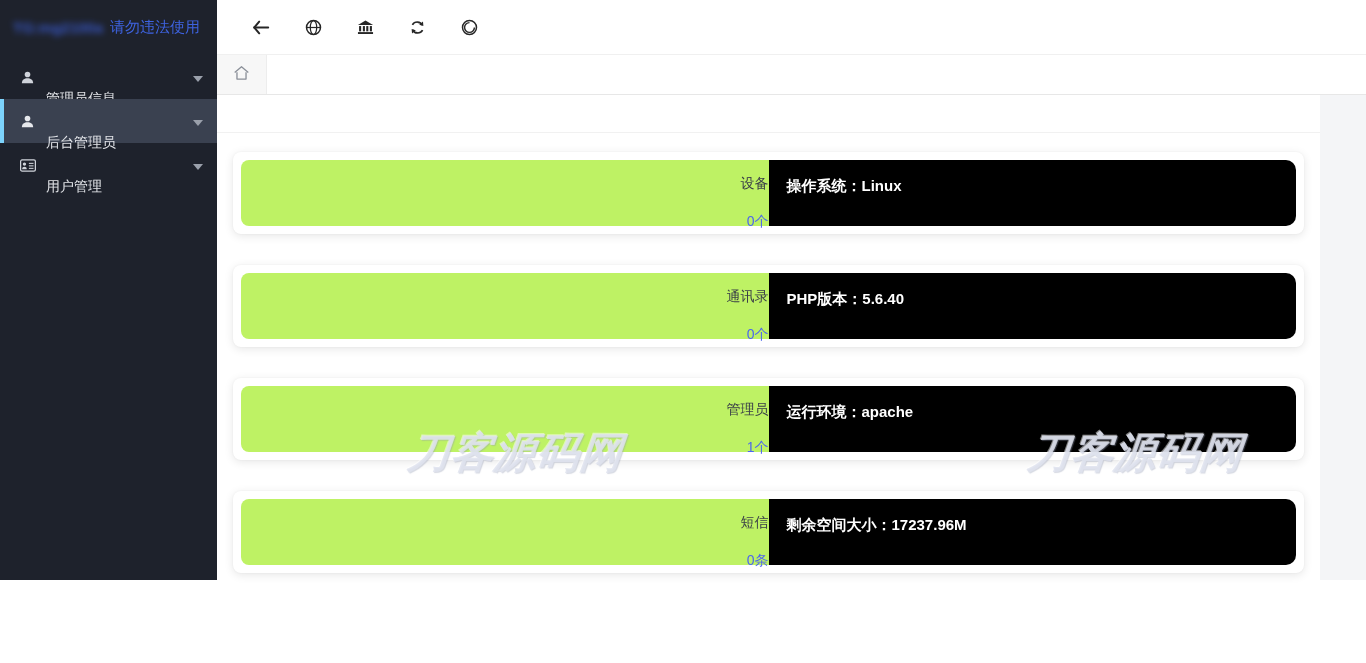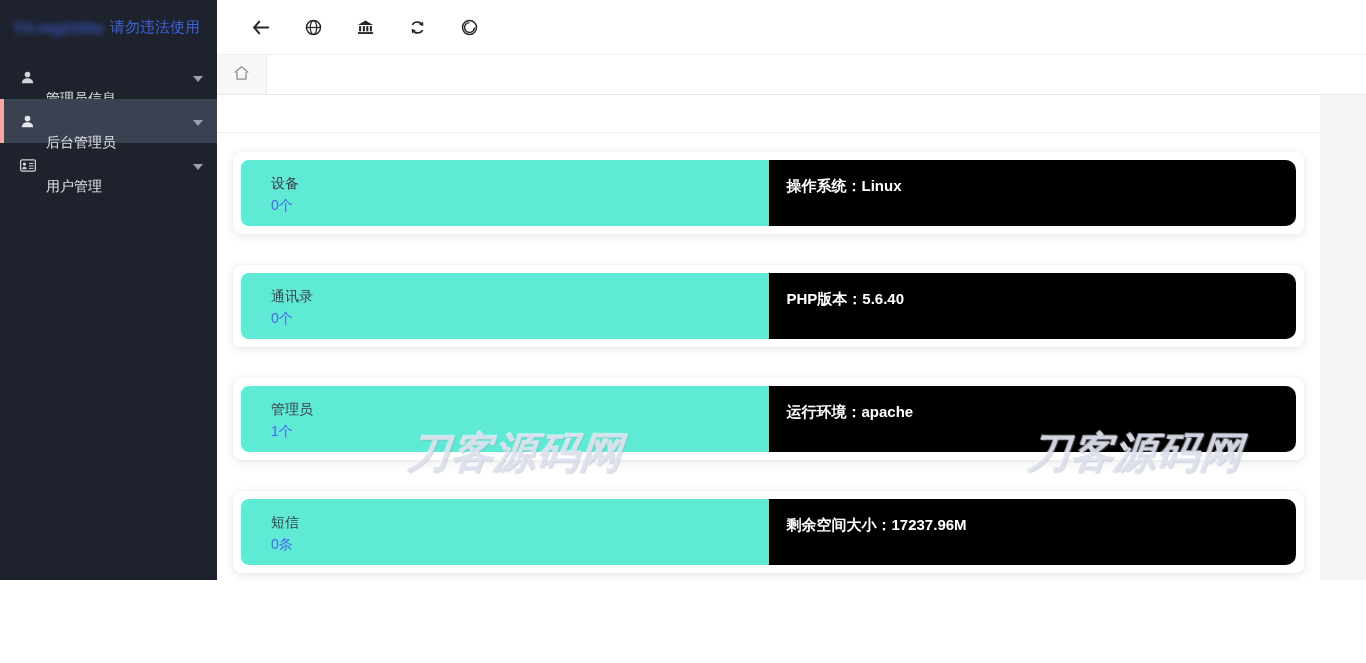--- a/index.html
+++ b/index.html
@@ -7,39 +7,39 @@
   .app { width:1366px; height:580px; display:flex; font-family:"Liberation Sans",sans-serif; background:#f4f5f7; }
 
   
   .sidebar { width:217px; flex-shrink:0; background:#1e222c; }
   .brand { height:55px; display:flex; align-items:center; padding-left:13px; font-size:15px; color:#3e63e0; white-space:nowrap; }
   .brand-blur { filter:blur(3px); opacity:.9; margin-right:7px; color:#3a5bd0; font-weight:bold; }
   .menu { display:flex; flex-direction:column; }
   .menu-item { height:44px; display:flex; align-items:center; padding:0 14px 0 20px; color:#e3e5e9; font-size:14px; cursor:pointer; }
   .menu-item .mi-icon { width:17px; margin-right:9px; display:flex; align-items:center; }
   .menu-item .mi-label { flex:1;margin-top:44px; }
-  .menu-item.active { background:#3a4150; border-left:4px solid #fca5a5; padding-left:16px; }
+  .menu-item.active { background:#3a4150; border-left:4px solid #7dd3fc; padding-left:16px; }
 
   
   .main { flex:1; min-width:0; display:flex; flex-direction:column; }
   .toolbar { height:55px; flex-shrink:0; background:#fff; border-bottom:1px solid #f0f0f0; display:flex; align-items:center; padding-left:33px; gap:30px; }
   .tool-btn { width:22px; height:22px; display:flex; align-items:center; justify-content:center; cursor:pointer; }
   .tabbar { height:40px; flex-shrink:0; background:#fff; border-bottom:1px solid #e7e7e7; display:flex; }
   .tab { width:50px; height:100%; background:#f7f7f7; border-right:1px solid #ededed; display:flex; align-items:center; justify-content:center; cursor:pointer; }
 
   
   .content { flex:1; position:relative; background:#f4f5f7; }
   .panel { position:absolute; left:0; top:0; width:1103px; height:513px; background:#fff; }
   .panel-top { height:38px; border-bottom:1px solid #f1f1f1; }
   .cards { padding:19px 16px 0; }
   .stat-card { background:#fff; border-radius:8px; height:82px; margin-bottom:31px; display:flex; padding:8px;
                box-shadow:0 2px 10px rgba(0,0,0,.10), 0 0 2px rgba(0,0,0,.05); }
-  .stat-left { width:50%; background:#5eead4; border-radius:8px 0 0 8px; padding:15px 0 0 30px; }
+  .stat-left { width:50%; background:#bef264; border-radius:8px 0 0 8px; padding:15px 0 0 30px;text-align:right; }
   .stat-label { font-size:14px; color:#3b4048; }
-  .stat-count { font-size:14px; color:#4c66ee; margin-top:4px; }
+  .stat-count { font-size:14px; color:#4c66ee; margin-top:20px; }
   .stat-right { flex:1; background:#000000; border-radius:0 10px 10px 0; padding:17px 0 0 18px; color:#fff; font-size:15px; font-weight:bold; }
 
   .watermark { position:absolute; z-index:5; pointer-events:none; font-size:42px; font-weight:bold; font-style:italic;
                letter-spacing:1px; transform:skewX(-6deg); color:rgba(223,227,239,.85);
                text-shadow:1px 1px 1px rgba(148,155,178,.38), -1px -1px 0 rgba(255,255,255,.5); }
   .wm1 { left:191px; top:330px; }
   .wm2 { left:811px; top:330px; }
 </style>
 </head>
 <body>

